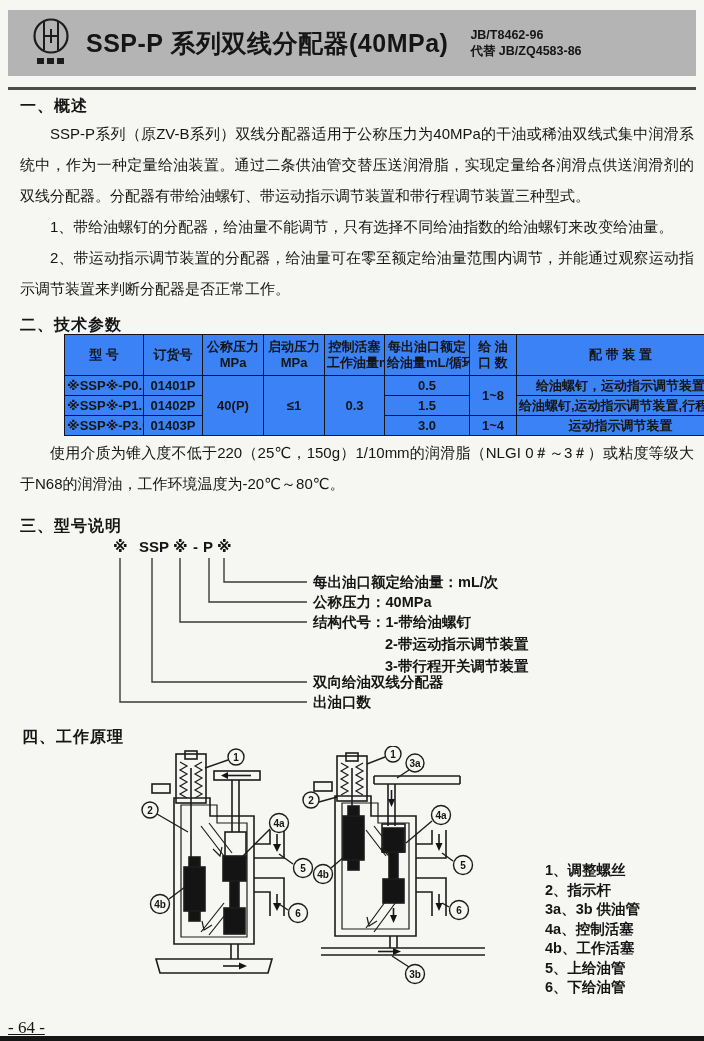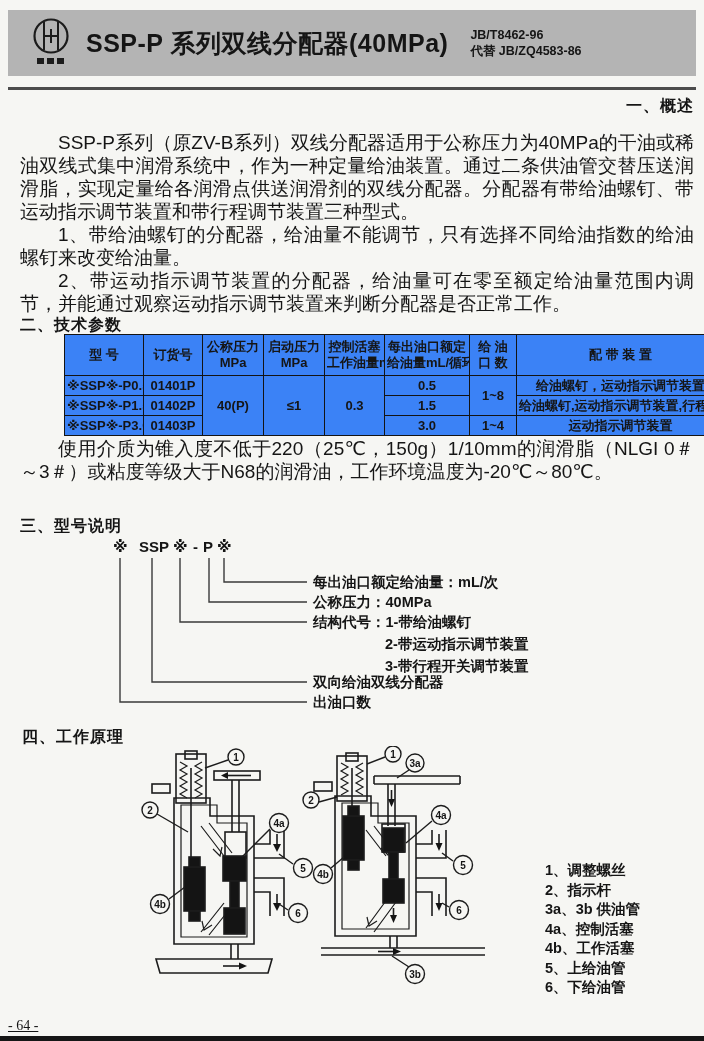--- a/index.html
+++ b/index.html
@@ -10,24 +10,24 @@
 
   
   .header-bar { left:8px; top:10px; width:688px; height:66px; background:#b4b4b4;
                 display:flex; align-items:center; }
   .logo-wrap { margin-left:20px; width:46px; text-align:center; }
   .title { font-size:25px; font-weight:bold; margin-left:12px; letter-spacing:.5px; white-space:nowrap; }
   .stds { margin-left:22px; font-size:12.5px; font-weight:bold; line-height:16px; white-space:nowrap; }
   .divider { left:8px; top:87px; width:688px; height:3px; background:#4c4c4c; }
 
   h2.sec { font-size:16px; font-weight:bold; letter-spacing:1px; }
-  .para { font-size:19px; line-height:23px; text-indent:2em; text-align:justify; }
+  .para { font-size:15px; line-height:31px; text-indent:2em; text-align:justify; }
 
   .overview { left:20px; top:96px; width:674px; }
-  .overview h2 { margin-bottom:14px;text-align:right; }
+  .overview h2 { margin-bottom:1px; }
 
   
   table.tech { border-collapse:collapse; table-layout:fixed; width:660px; text-align:center;
                background:#3b82f6;margin-left:39px; }
   table.tech th, table.tech td { border:1.6px solid #141414; padding:0 2px; overflow:hidden; white-space:nowrap; }
   table.tech thead th { height:41px; font-size:13px; font-weight:bold; }
   table.tech thead .hl { line-height:16px; }
   table.tech tbody tr { height:20px; }
   table.tech tbody td { font-size:13px; font-weight:bold; }
   td.model-cell { font-size:12px; }
@@ -35,21 +35,21 @@
   td.acc-small { font-size:10.5px; }
 
   .notes { left:20px; top:437px; width:674px; }
 
   .mheading { left:20px; top:516px; }
   .wheading { left:22px; top:727px; }
 
   .legend { left:545px; top:829px; list-style:none;margin-top:32px; }
   .legend li { font-size:14.5px; font-weight:600; line-height:19.5px; white-space:nowrap; }
 
-  .page-num { left:8px; top:1018px; font-size:14px; font-family:"Liberation Serif",serif;text-decoration:underline; }
+  .page-num { left:8px; top:1018px; font-size:17px; font-family:"Liberation Serif",serif;text-decoration:underline; }
   .bottom-bar { left:0; top:1036px; width:704px; height:5px; background:#161616; }
 
   svg text.cn { font-family:"Liberation Sans","DejaVu Sans",sans-serif; }
 </style>
 </head>
 <body>
 
 <div id="page">
 
   <div class="abs header-bar">

